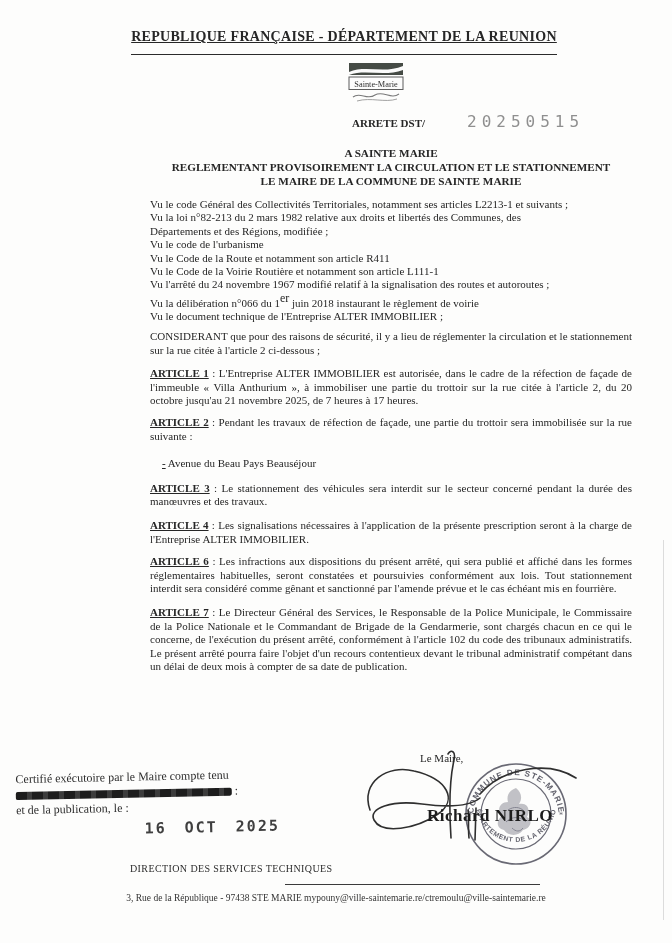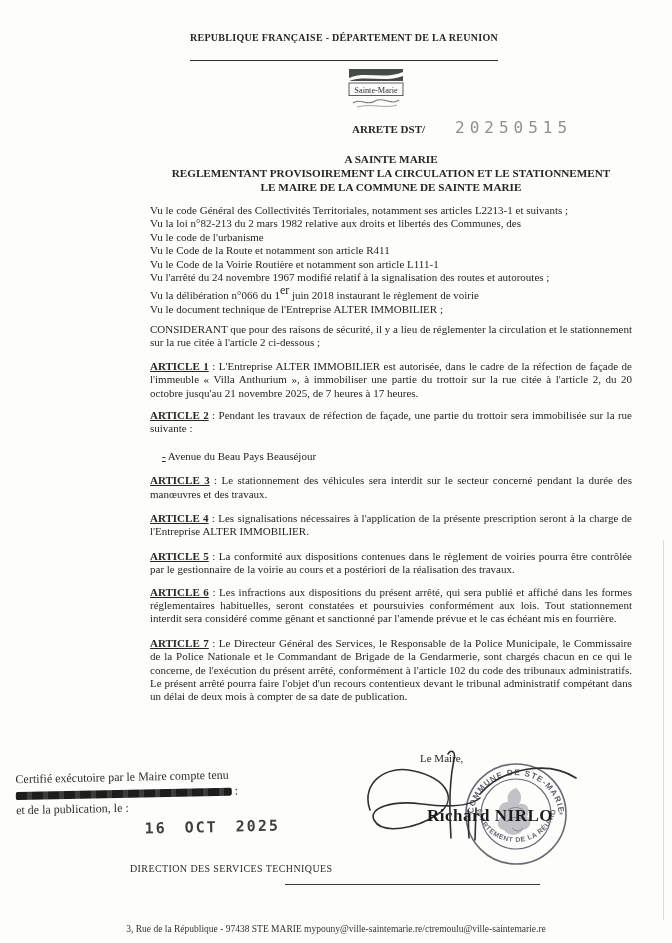--- a/index.html
+++ b/index.html
@@ -8,30 +8,30 @@
   .page {
     position:relative; width:672px; height:943px;
     background:#fdfdfc; color:#262626; overflow:hidden;
   }
   .scan-edge { position:absolute; right:8px; top:540px; height:380px; border-right:1px solid #dcdcdc; }
 
   
   .doc-header { padding-top:27px; text-align:center; }
   .header-title {
     display:inline-block; margin-left:16px;
-    font-size:10px; font-weight:bold; letter-spacing:.3px;
-    border-bottom:1.5px solid #2b2b2b; padding-bottom:17px;
+    font-size:14px; font-weight:bold; letter-spacing:.3px;
+    border-bottom:1.5px solid #2b2b2b; padding-bottom:9px;text-decoration:underline;
   }
   .logo-row { text-align:center; margin-top:7px; }
   .logo-svg { display:inline-block; margin-left:80px; }
 
   .ref-line { margin-left:352px; margin-top:3px; height:22px; white-space:nowrap; }
   .ref-label { font-size:11px; font-weight:bold; vertical-align:middle; }
   .ref-number {
-    display:inline-block; margin-left:26px; vertical-align:middle; transform:translateY(-2px);
+    display:inline-block; margin-left:38px; vertical-align:middle; transform:translateY(-2px);
     font-family:"DejaVu Sans Mono", monospace; font-size:16px; letter-spacing:5px; color:#8f8f8f;
   }
 
   .title-block { margin-top:11px; margin-left:150px; width:482px; text-align:center;
     font-weight:bold; font-size:11.2px; line-height:14px; }
 
   
   .main { margin-left:150px; width:482px; font-size:11px; line-height:13.4px; }
   .vu-block { margin-top:10px; }
   .vu-line { }
@@ -71,21 +71,21 @@
     transform:rotate(-1.2deg); font-size:12px; line-height:15.5px; color:#2d2d2d; }
   .strike-bar { display:inline-block; width:216px; height:8px; vertical-align:middle;
     border-radius:2px;
     background:repeating-linear-gradient(92deg,#1d1d1d 0 11px,#3c3c3c 11px 16px); }
   .cert-date { margin-left:128px; margin-top:5px; font-size:15px; }
 
   .direction { position:absolute; left:130px; top:863px; width:540px; text-align:left;
     font-size:10px; letter-spacing:.4px; color:#2c2c2c; }
   .divider { position:absolute; left:285px; top:884px; width:255px; border-top:1.5px solid #3b3b3b; }
   .footer-address { position:absolute; left:0; top:893px; width:672px; text-align:center;
-    font-size:9.5px; color:#333;margin-top:31px; }
+    font-size:9.5px; color:#333; }
 </style>
 </head>
 <body>
 
 <div class="page">
   <div class="scan-edge"></div>
 
   <div class="doc-header">
     <span class="header-title">REPUBLIQUE FRANÇAISE - DÉPARTEMENT DE LA REUNION</span>
   </div>
@@ -114,37 +114,37 @@
     <div>A SAINTE MARIE</div>
     <div>REGLEMENTANT PROVISOIREMENT LA CIRCULATION ET LE STATIONNEMENT</div>
     <div>LE MAIRE DE LA COMMUNE DE SAINTE MARIE</div>
   </div>
 
   <div class="main">
 
     <div class="vu-block">
       <div class="vu-line"><span>Vu le code Général des Collectivités Territoriales, notamment ses articles L2213-1 et suivants ;</span></div>
       <div class="vu-line"><span>Vu la loi n°82-213 du 2 mars 1982 relative aux droits et libertés des Communes, des</span></div>
+      <div class="vu-line"><span>Départements et des Régions, modifiée ;</span></div>
       <div class="vu-line"><span>Vu le code de l'urbanisme</span></div>
       <div class="vu-line"><span>Vu le Code de la Route et notamment son article R411</span></div>
       <div class="vu-line"><span>Vu le Code de la Voirie Routière et notamment son article L111-1</span></div>
       <div class="vu-line"><span>Vu l'arrêté du 24 novembre 1967 modifié relatif à la signalisation des routes et autoroutes ;</span></div>
       <div class="vu-line"><span>Vu la délibération n°066 du 1</span><span class="sup">er</span><span> juin 2018 instaurant le règlement de voirie</span></div>
       <div class="vu-line"><span>Vu le document technique de l'</span><span class="b">Entreprise ALTER IMMOBILIER</span><span> ;</span></div>
     </div>
 
     <p class="para mt7 jst"><span class="b">CONSIDERANT</span><span> que pour des raisons de sécurité, il y a lieu de réglementer la circulation et le stationnement sur la rue citée à l'article 2 ci-dessous ;</span></p>
 
 
     <p class="para mt10 jst"><span class="bu">ARTICLE 1</span><span> : </span><span class="b">L'Entreprise ALTER IMMOBILIER</span><span> est autorisée, dans le cadre de la réfection de façade de l'immeuble « Villa Anthurium », à immobiliser une partie du trottoir sur la rue citée à l'article </span><span class="b">2, du 20 octobre jusqu'au 21 novembre 2025, de 7 heures à 17 heures.</span></p>
     <p class="para mt9 jst"><span class="bu">ARTICLE 2</span><span> : Pendant les travaux de réfection de façade, une partie du trottoir sera immobilisée sur la rue suivante :</span></p>
     <div class="bullet-line"><span class="bu">-</span><span>   </span><span class="b">Avenue du Beau Pays Beauséjour</span></div>
     <p class="para mt11 jst"><span class="bu">ARTICLE 3</span><span> : Le stationnement des véhicules sera interdit sur le secteur concerné pendant la durée des manœuvres et des travaux.</span></p>
     <p class="para mt11 jst"><span class="bu">ARTICLE 4</span><span> : Les signalisations nécessaires à l'application de la présente prescription seront à la charge de </span><span class="b">l'Entreprise ALTER IMMOBILIER.</span></p>
-    <p class="para mt11 jst"><span class="bu">ARTICLE 5</span><span> : La conformité aux dispositions contenues dans le règlement de voiries pourra être contrôlée par le gestionnaire de la voirie au cours et a postériori de la réalisation des travaux.</span></p>
     <p class="para mt9 jst"><span class="bu">ARTICLE 6</span><span> : Les infractions aux dispositions du présent arrêté, qui sera publié et affiché dans les formes réglementaires habituelles, seront constatées et poursuivies conformément aux lois. Tout stationnement interdit sera considéré comme gênant et sanctionné par l'amende prévue et le cas échéant mis en fourrière.</span></p>
     <p class="para mt11 jst"><span class="bu">ARTICLE 7</span><span> : Le Directeur Général des Services, le Responsable de la Police Municipale, le Commissaire de la Police Nationale et le Commandant de Brigade de la Gendarmerie, sont chargés chacun en ce qui le concerne, de l'exécution du présent arrêté, conformément à l'article 102 du code des tribunaux administratifs. Le présent arrêté pourra faire l'objet d'un recours contentieux devant le tribunal administratif compétant dans un délai de deux mois à compter de sa date de publication.</span></p>
   </div>
 
 
   <div class="le-maire">Le Maire,</div>
 
   <svg class="seal" width="108" height="108" viewBox="0 0 108 108">
     <circle cx="54" cy="54" r="50" fill="none" stroke="#555562" stroke-width="1.6"></circle>
     <circle cx="54" cy="54" r="35" fill="none" stroke="#555562" stroke-width="1.1"></circle>

